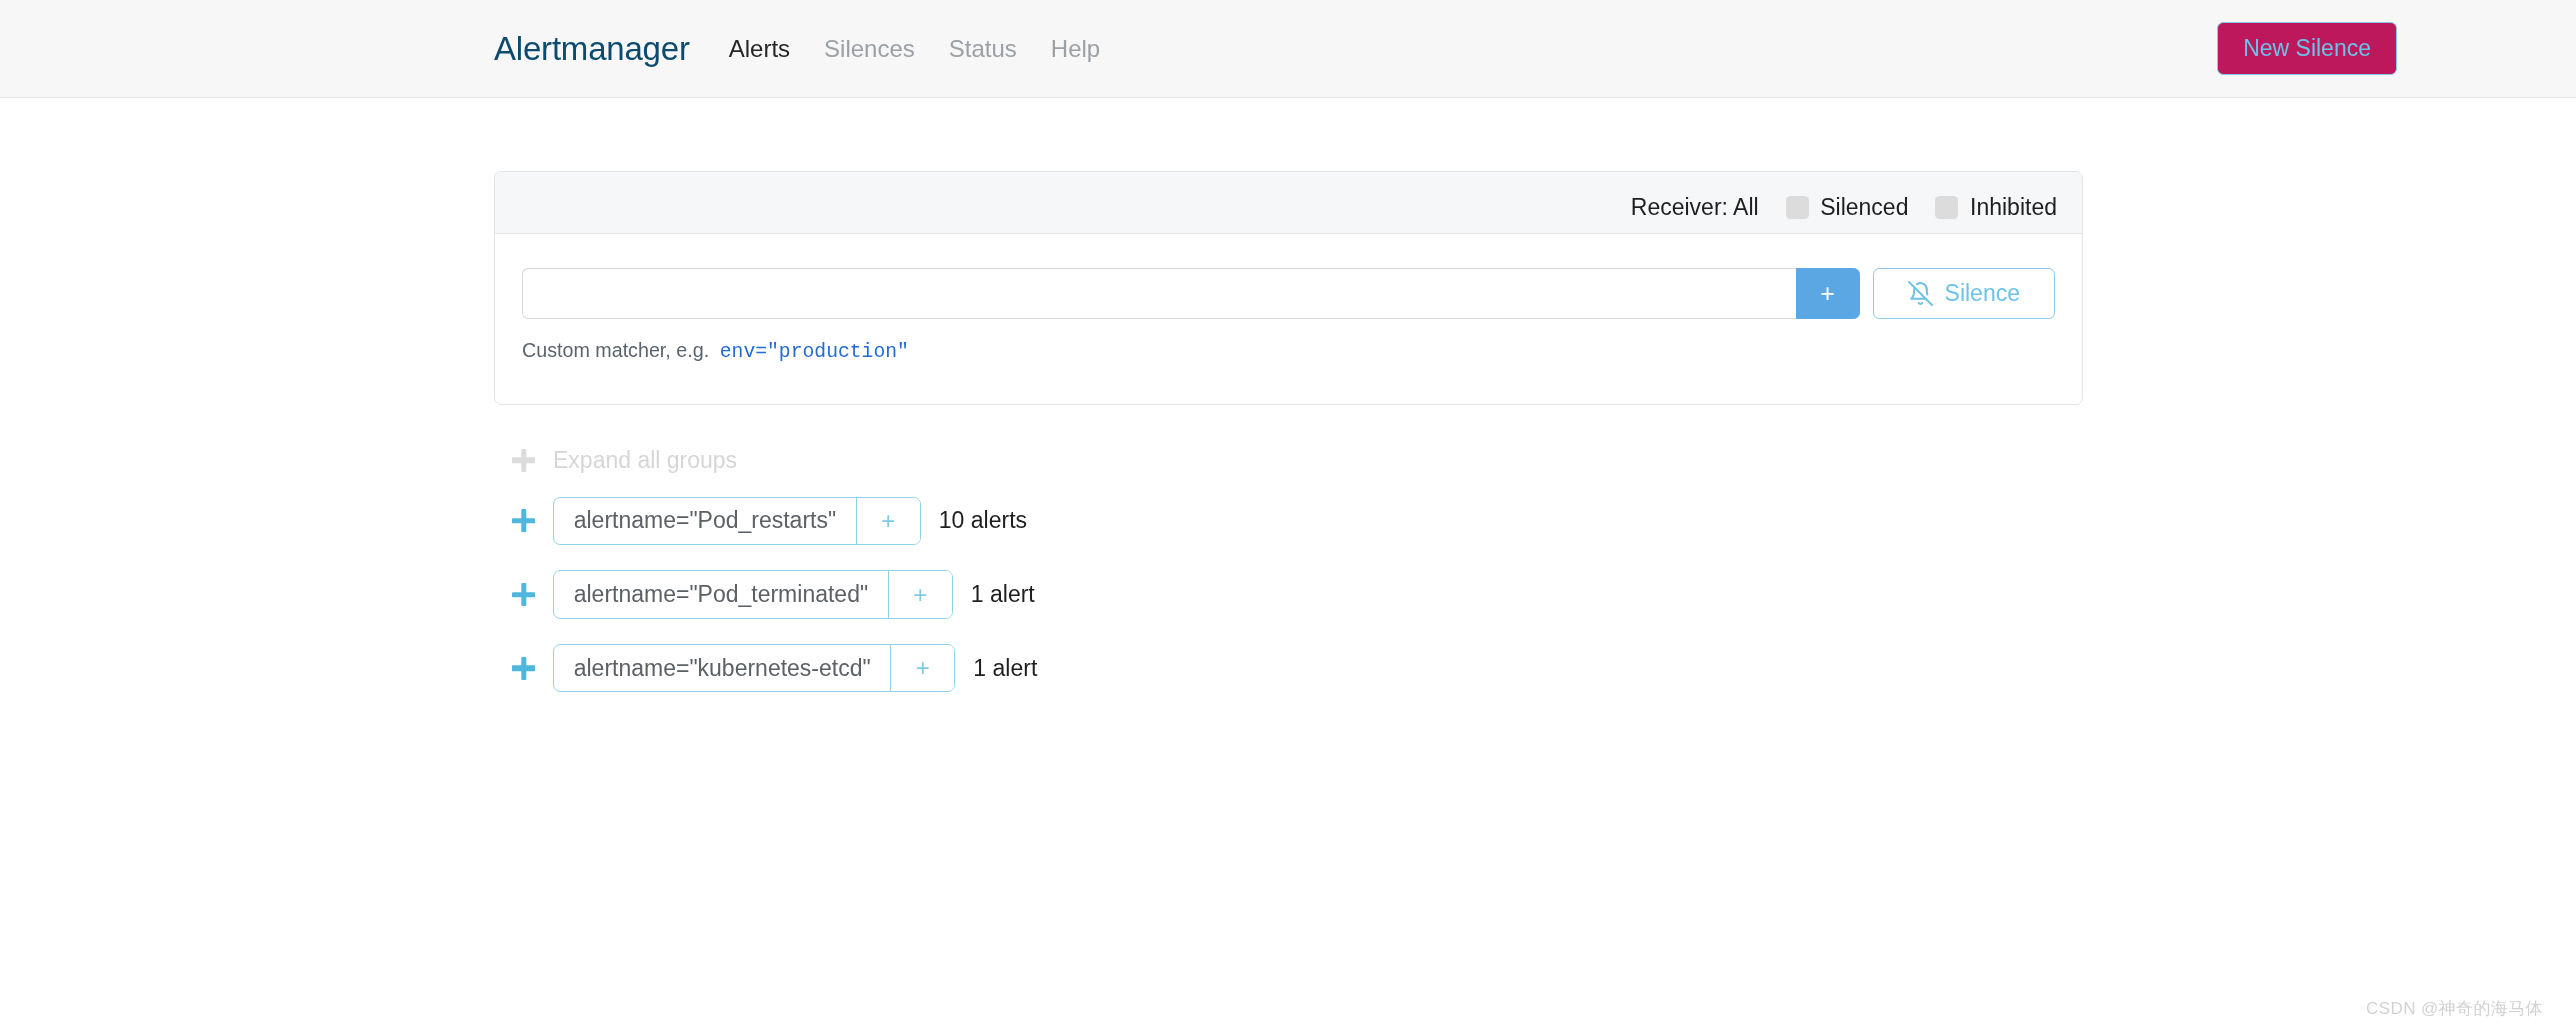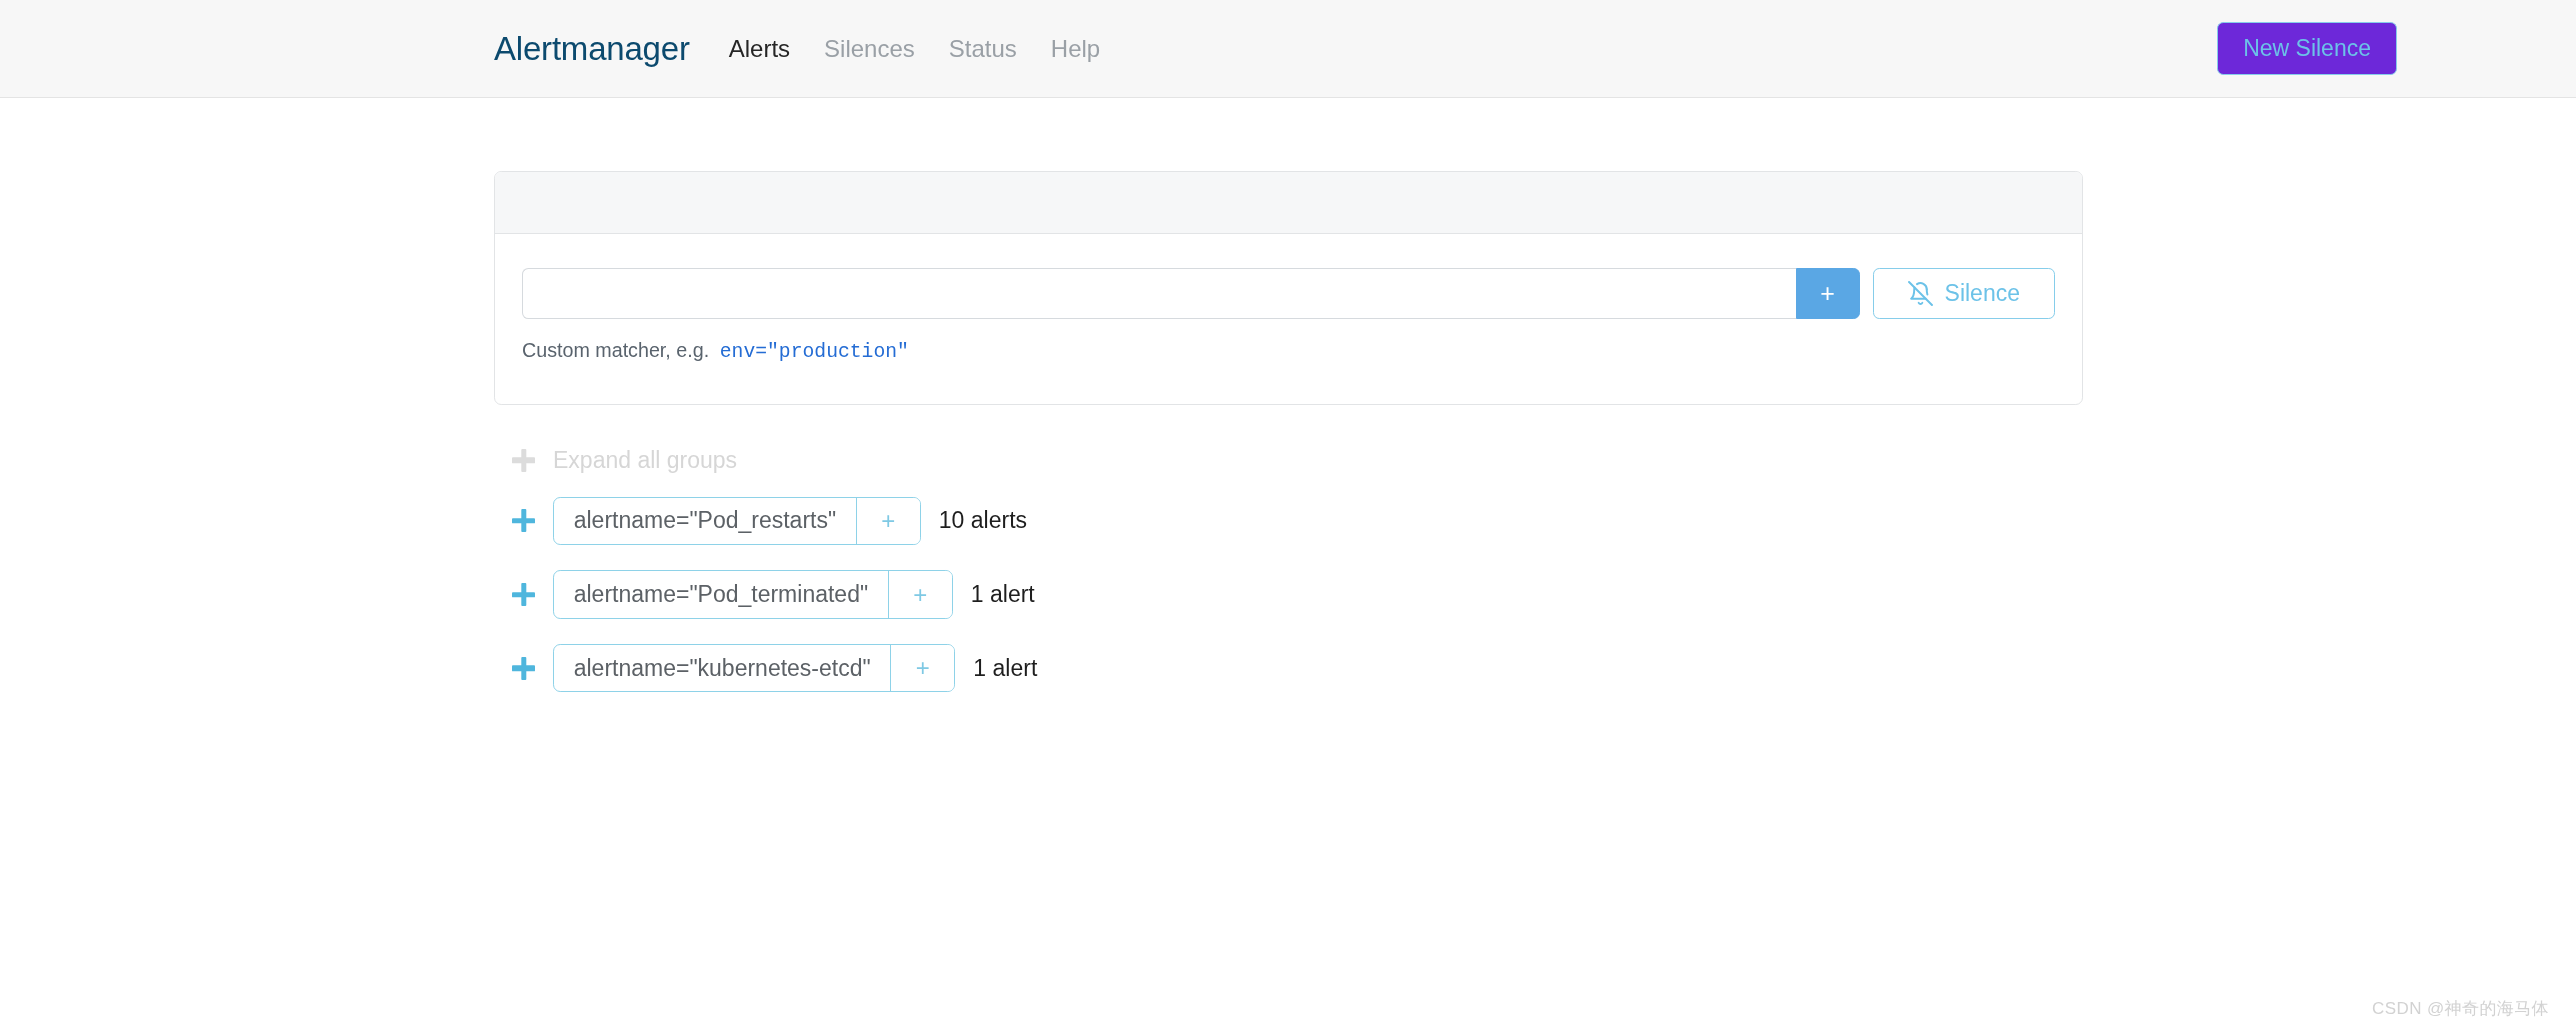--- a/index.html
+++ b/index.html
@@ -61,21 +61,21 @@
   }
   .nav-link.active { color: #262626; }
 
   .navbar-right {
     margin-left: auto;
     display: flex;
     align-items: center;
   }
   .btn-new-silence {
     border: 0.9px solid #86cdea;
-    background: #6d28d9;
+    background: #be185d;
     color: #6cc2e8;
     font-size: 23px;
     font-family: "Liberation Sans", sans-serif;
     padding: 10.7px 25px;
     border-radius: 6.3px;
     cursor: pointer;
     white-space: nowrap;
     line-height: 1.25;
   }
 
@@ -313,21 +313,21 @@
   }
   .group-count {
     font-size: 23px;
     color: #1e1e1e;
     white-space: nowrap;
   }
 
   
   .watermark {
     position: absolute;
-    right: 27px;
+    right: 33px;
     bottom: 16px;
     font-size: 17px;
     color: #d2d2d2;
     white-space: nowrap;
     letter-spacing: 0.4px;
   }
 </style>
 </head>
 <body>
 
@@ -343,20 +343,31 @@
     <div class="navbar-right">
       <button class="btn-new-silence">New Silence</button>
     </div>
   </div>
 </div>
 
 <div class="content">
 
   <div class="card">
     <div class="card-header">
+      <div class="header-right">
+        <span class="receiver-label">Receiver: All</span>
+        <label class="check-group">
+          <span class="check-box"></span>
+          <span class="check-label">Silenced</span>
+        </label>
+        <label class="check-group">
+          <span class="check-box"></span>
+          <span class="check-label">Inhibited</span>
+        </label>
+      </div>
     </div>
     <div class="card-body">
       <div class="filter-row">
         <div class="input-group">
           <input class="matcher-input" type="text" placeholder="" style="">
           <button class="btn-add">+</button>
         </div>
         <button class="btn-silence">
           <span style="display:flex;align-items:center;">
             <svg width="25" height="25" viewBox="0 0 24 24" fill="none" stroke="#6cc2e8" stroke-width="1.9" stroke-linecap="round" stroke-linejoin="round">

